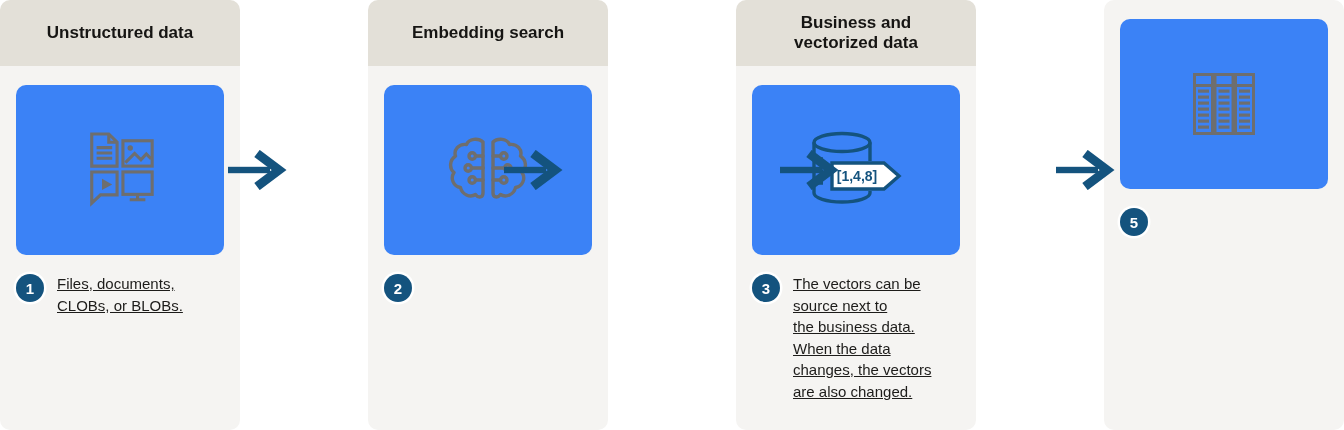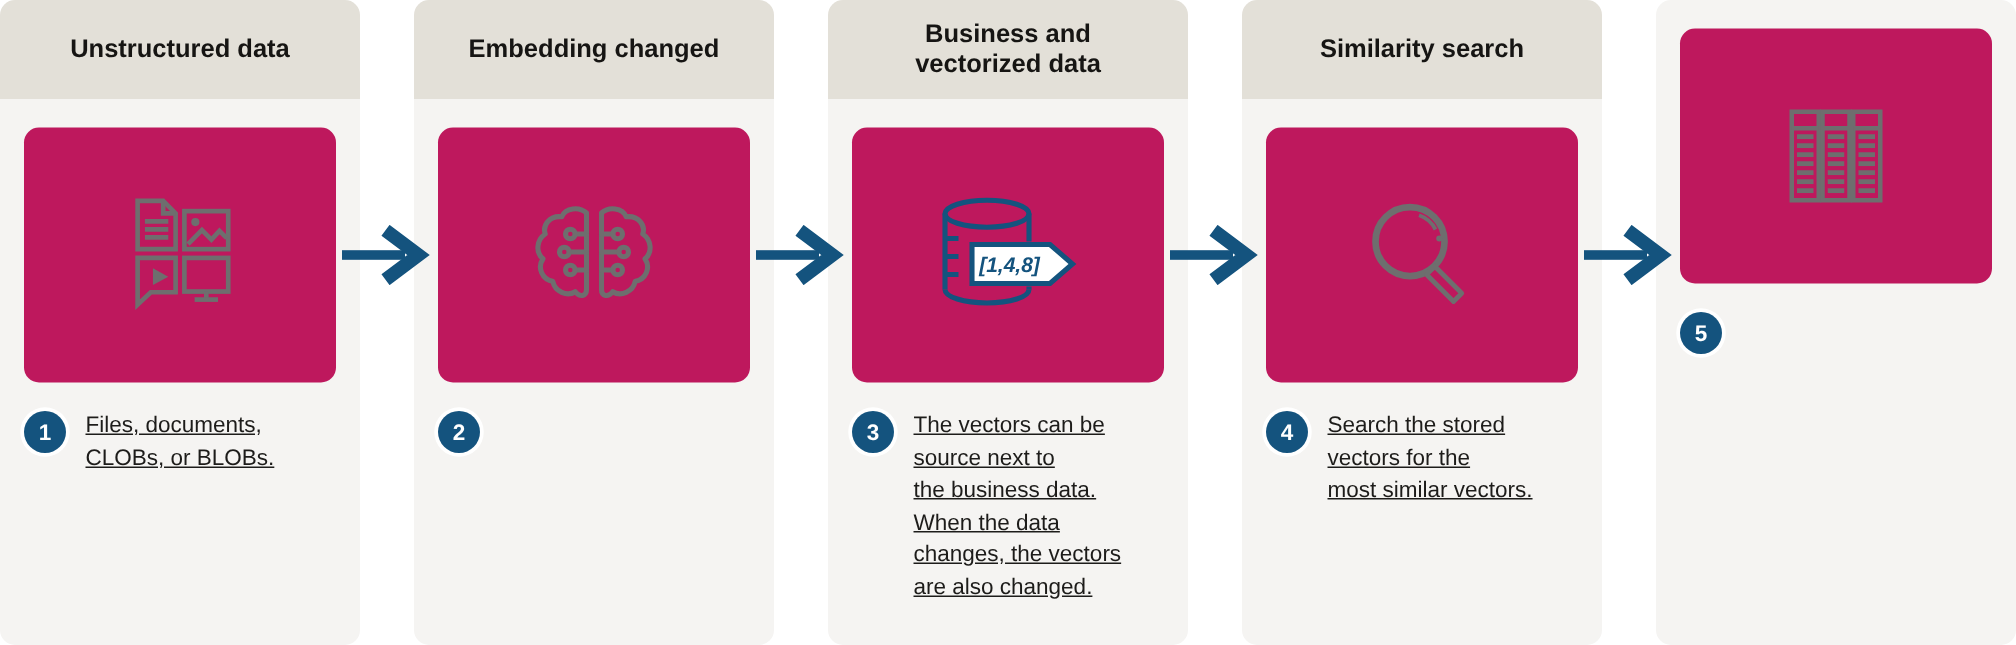--- a/index.html
+++ b/index.html
@@ -35,22 +35,22 @@
   .col-title{
     font-size:17px;font-weight:700;color:var(--title-text);
     line-height:20px;white-space:pre-line;
   }
   .col-body{
     flex:1;background:var(--panel-bg);
     position:relative;
   }
   .icon-card{
     position:absolute;top:19px;left:16px;right:16px;height:170px;
-    background:#be185d;border-radius:10px;
-    display:flex;align-items:center;justify-content:center;font-style:italic;
+    background:#3b82f6;border-radius:10px;
+    display:flex;align-items:center;justify-content:center;
   }
   .step{
     position:absolute;top:207px;left:16px;right:6px;
     display:flex;align-items:flex-start;
   }
   .badge{
     width:28px;height:28px;flex:0 0 28px;border-radius:50%;
     background:var(--accent);color:#ffffff;
     box-shadow:0 0 0 2.5px #ffffff;
     display:flex;align-items:center;justify-content:center;
@@ -106,21 +106,21 @@
       <div class="step">
         <div class="badge">1</div>
         <div class="step-text">Files, documents,
 CLOBs, or BLOBs.</div>
       </div>
     </div>
   </div>
 
   <div class="col">
     <div class="col-header">
-      <div class="col-title">Embedding changed</div>
+      <div class="col-title">Embedding search</div>
     </div>
     <div class="col-body">
       <div class="icon-card">
         <svg width="84" height="66" viewBox="0 0 84 66">
           <g class="gray-stroke" stroke-width="3.4" stroke-linejoin="round" stroke-linecap="round">
             <path d="M37,5 C32,0.5 23,1.5 20.5,7.5 C12.5,6.5 7.5,13 9.5,19 C3.5,23 3,31.5 8,35.5 C4,41.5 7.5,49.5 14.5,50.5 C16,57.5 24,61 29.5,57.5 C32.5,61.5 37,60.5 37,56 Z"></path>
             <path d="M47,5 C52,0.5 61,1.5 63.5,7.5 C71.5,6.5 76.5,13 74.5,19 C80.5,23 81,31.5 76,35.5 C80,41.5 76.5,49.5 69.5,50.5 C68,57.5 60,61 54.5,57.5 C51.5,61.5 47,60.5 47,56 Z"></path>
             <path d="M37,19 H30"></path>
               <circle cx="26.2" cy="19" r="3.2"></circle>
             <path d="M37,31 H26"></path>
@@ -167,43 +167,20 @@
         <div class="step-text">The vectors can be
 source next to
 the business data.
 When the data
 changes, the vectors
 are also changed.</div>
       </div>
     </div>
   </div>
 
-  <div class="col">
-    <div class="col-header">
-      <div class="col-title">Similarity search</div>
-    </div>
-    <div class="col-body">
-      <div class="icon-card">
-        <svg width="80" height="76" viewBox="0 0 80 76">
-          <g class="gray-stroke">
-            <circle cx="32" cy="29" r="23" stroke-width="4.5"></circle>
-            <path d="M38,11.5 A19,19 0 0 1 49,21" stroke-width="2.6"></path>
-            <path d="M48.5,45.5 L66.5,63.5 L61,69 L43,51 Z" stroke-width="3.2" stroke-linejoin="round"></path>
-          </g>
-          <circle class="gray-fill" cx="51.5" cy="27" r="2"></circle>
-        </svg>
-      </div>
-      <div class="step">
-        <div class="badge">4</div>
-        <div class="step-text">Search the stored
-vectors for the
-most similar vectors.</div>
-      </div>
-    </div>
-  </div>
 
   <div class="col">
     <div class="col-body">
       <div class="icon-card">
         <svg width="64" height="64" viewBox="0 0 64 64">
           <g class="gray-stroke" stroke-width="3">
             <rect x="2.5" y="2.5" width="18" height="59"></rect>
             <rect x="23" y="2.5" width="18" height="59"></rect>
             <rect x="43.5" y="2.5" width="18" height="59"></rect>
             <path d="M2.5,13.5 H20.5 M23,13.5 H41 M43.5,13.5 H61.5"></path>

